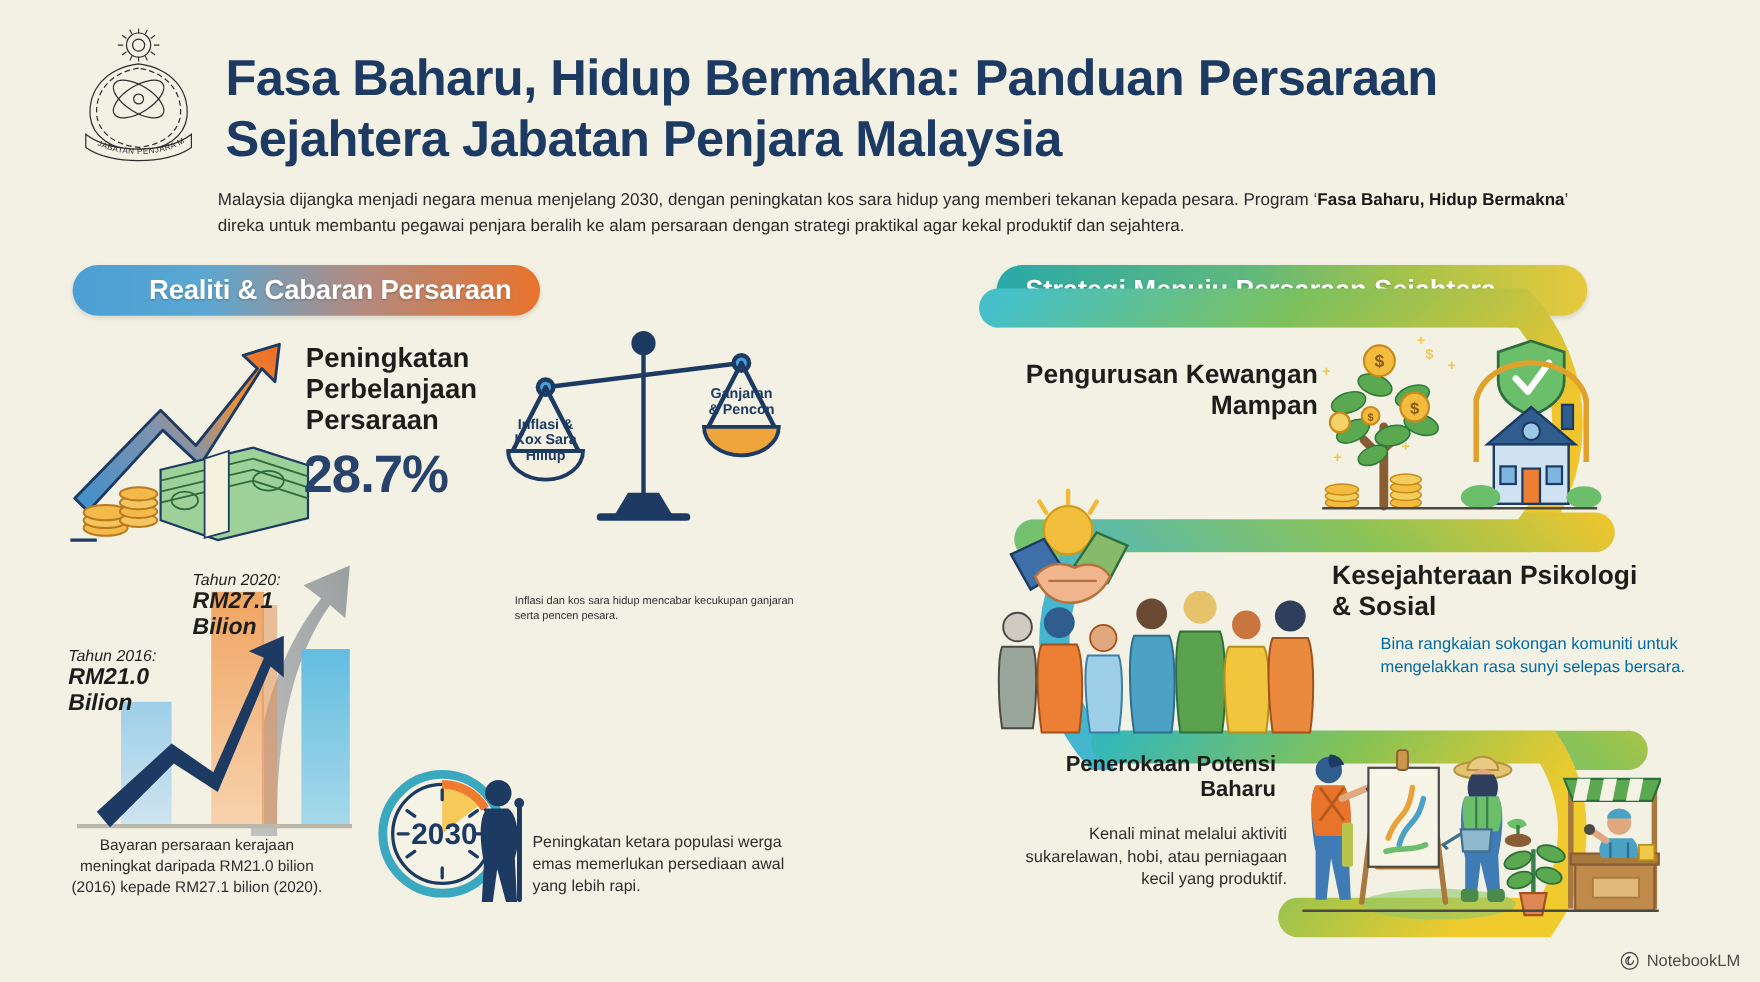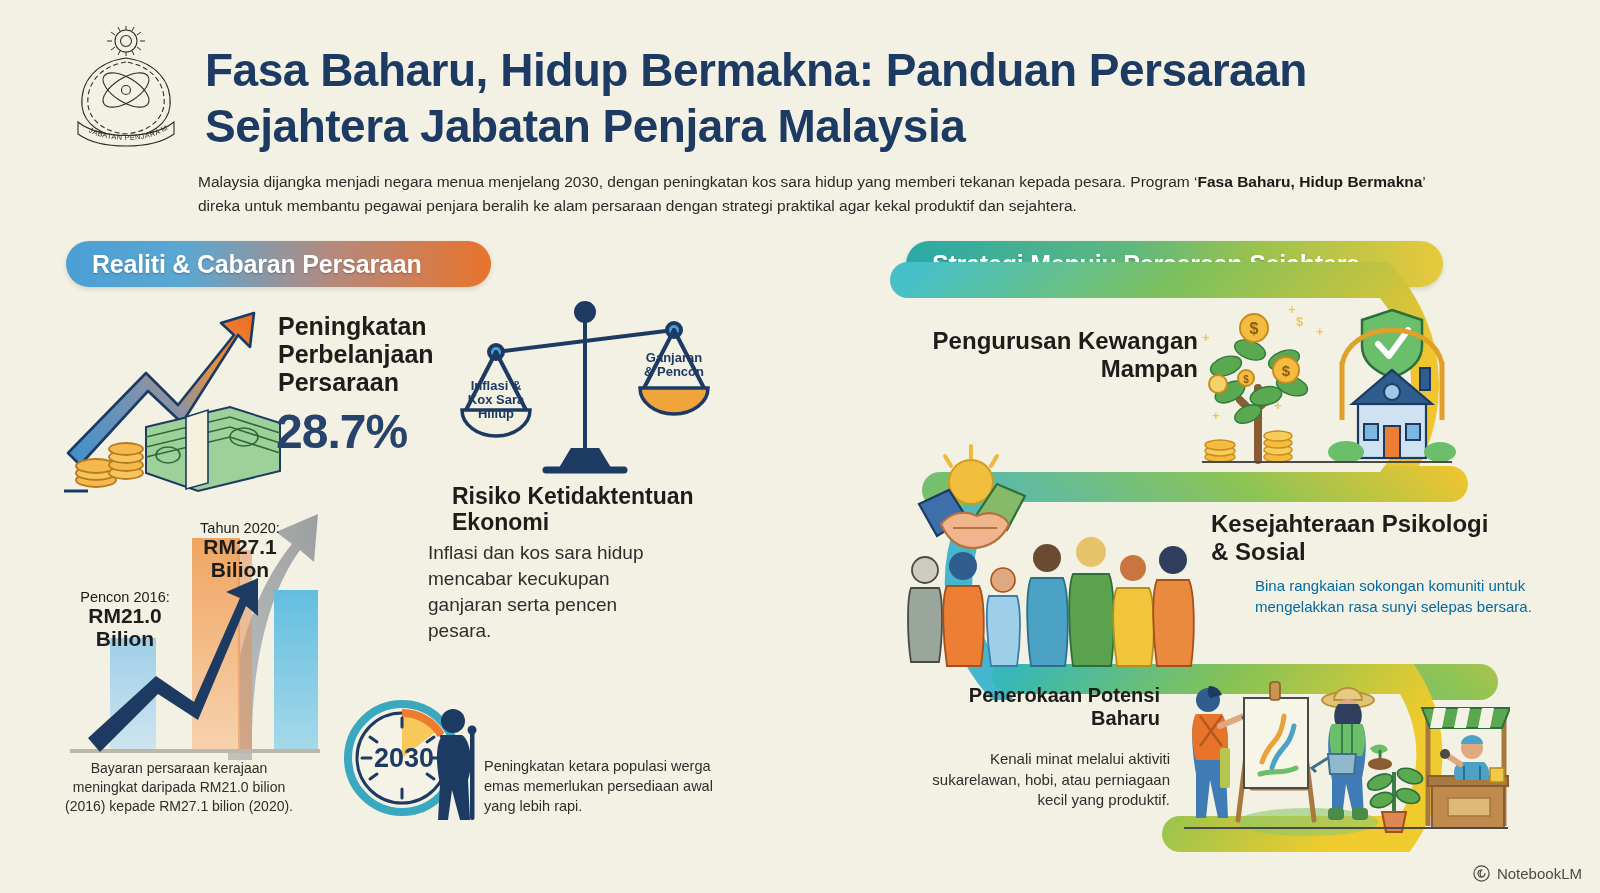--- a/index.html
+++ b/index.html
@@ -30,35 +30,35 @@
   
   .pill {
     position:absolute; height:46px; border-radius:23px;
     display:flex; align-items:center;
     color:#fff; font-size:25px; font-weight:bold;
     padding:0 26px; letter-spacing:-0.2px;
     text-shadow:0 1px 2px rgba(0,0,0,.28);
     box-shadow:0 2px 5px rgba(0,0,0,.13);
   }
   .pill-left  { left:66px; top:241px; width:425px;
-    background:linear-gradient(90deg,#4a9fd4 0%,#5ba7d2 28%,#b38a7f 62%,#e8732c 100%); }
+    background:linear-gradient(90deg,#4a9fd4 0%,#5ba7d2 28%,#b38a7f 62%,#e8732c 100%);justify-content:flex-end; }
   .pill-right { left:906px; top:241px; width:537px;
     background:linear-gradient(90deg,#2aa9a8 0%,#5fb87d 42%,#9dc24d 66%,#e8c93c 100%); }
 
   .stat-title { position:absolute; left:278px; top:312px; width:180px;
     font-size:25px; line-height:1.12; font-weight:bold; color:#1d1d1b; }
   .stat-num { position:absolute; left:276px; top:404px; width:230px;
     font-size:48px; font-weight:bold; color:#27436b; letter-spacing:-1px; }
 
   .risiko-title { position:absolute; left:452px; top:483px; width:290px;
     font-size:23px; line-height:1.14; font-weight:bold; color:#1d1d1b; }
-  .risiko-body { position:absolute; left:428px; top:540px; width:255px;
-    font-size:19px; line-height:1.37; color:#2e2e2c; }
-
-  .bar-lbl { position:absolute; font-weight:bold; color:#1d1d1b; text-align:center; }
+  .risiko-body { position:absolute; left:468px; top:540px; width:255px;
+    font-size:10px; line-height:1.37; color:#2e2e2c; }
+
+  .bar-lbl { position:absolute; font-weight:bold; color:#1d1d1b; text-align:left;font-style:italic; }
   .bar-lbl .yr { font-size:14.5px; font-weight:normal; display:block; }
   .bar-lbl .val { font-size:21px; display:block; line-height:1.08; }
   .lbl-2020 { left:175px; top:520px; width:130px; }
   .lbl-2016 { left:62px; top:589px; width:126px; }
 
   .bar-caption { position:absolute; left:58px; top:759px; width:242px;
     font-size:14px; line-height:1.34; text-align:center; color:#2e2e2c; }
 
   .menua-title { position:absolute; left:484px; top:701px; width:235px;
     font-size:23px; line-height:1.14; font-weight:bold; color:#1d1d1b; }
@@ -189,21 +189,20 @@
       <g font-family="Liberation Sans, sans-serif" font-weight="bold" fill="#1d3a63" font-size="13" text-anchor="middle">
         <text x="36" y="90">Inflasi &amp;</text>
         <text x="36" y="104">Kox Sara</text>
         <text x="36" y="118">Hiilup</text>
         <text x="214" y="62">Ganjaran</text>
         <text x="214" y="76">&amp; Pencon</text>
       </g>
     </svg>
   </div>
 
-  <div class="risiko-title">Risiko Ketidaktentuan Ekonomi</div>
   <div class="risiko-body">Inflasi dan kos sara hidup mencabar kecukupan ganjaran serta pencen pesara.</div>
 
   <div class="abs" style="left:52px; top:470px;">
     <svg width="270" height="300" viewBox="0 0 270 300">
       <defs>
         <linearGradient id="bar1" x1="0" y1="0" x2="0" y2="1">
           <stop offset="0%" stop-color="#9ecfe8"></stop>
             <stop offset="100%" stop-color="#cfe4ef"></stop>
         </linearGradient>
         <linearGradient id="bar2" x1="0" y1="0" x2="0" y2="1">
@@ -231,21 +230,21 @@
       <path d="M36 268 L104 206 L142 232 L188 128 L174 122 L206 108 L206 146 L194 136 L146 250 L106 224 L48 282 Z" fill="#1d3a63"></path>
     </svg>
   </div>
 
   <div class="bar-lbl lbl-2020">
     <span class="yr">Tahun 2020:</span>
     <span class="val">RM27.1</span>
     <span class="val">Bilion</span>
   </div>
   <div class="bar-lbl lbl-2016">
-    <span class="yr">Pencon 2016:</span>
+    <span class="yr">Tahun 2016:</span>
     <span class="val">RM21.0</span>
     <span class="val">Bilion</span>
   </div>
   <div class="bar-caption">Bayaran persaraan kerajaan meningkat daripada RM21.0 bilion (2016) kepade RM27.1 bilion (2020).</div>
 
   <div class="abs" style="left:340px; top:688px;">
     <svg width="140" height="140" viewBox="0 0 140 140">
       <circle cx="62" cy="70" r="54" fill="none" stroke="#3aa8bf" stroke-width="8"></circle>
       <circle cx="62" cy="70" r="45" fill="#f5f3e6" stroke="#1d3a63" stroke-width="3"></circle>
       <path d="M62 70 L62 25 A45 45 0 0 1 97 43 Z" fill="#f6c95a"></path>

